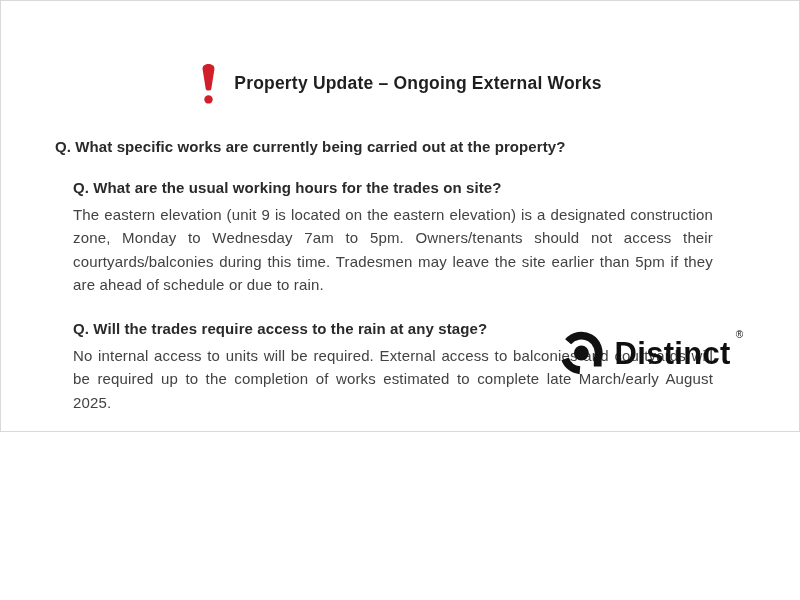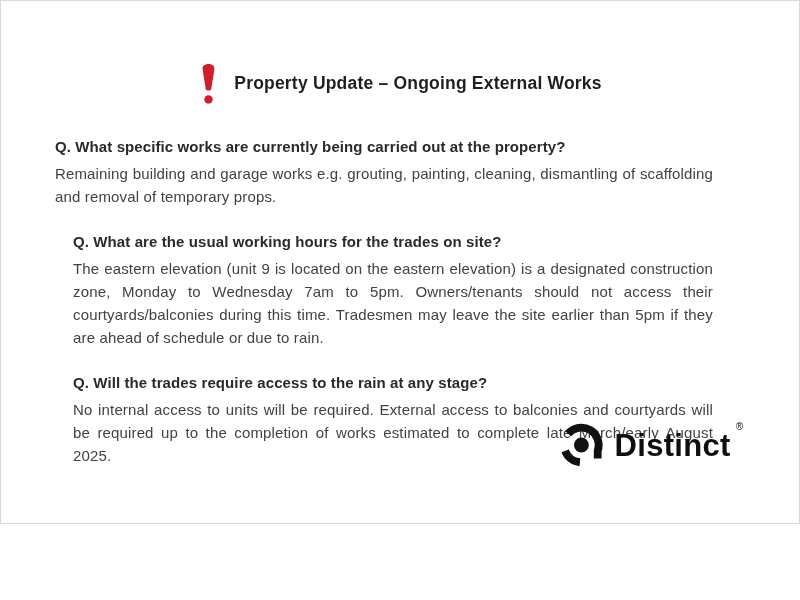--- a/index.html
+++ b/index.html
@@ -2,21 +2,21 @@
 <html><head>
 <meta charset="utf-8">
 <style>
   * { box-sizing: border-box; margin: 0; padding: 0; }
   html, body { background: #ffffff; }
   body { font-family: "Liberation Sans", sans-serif; }
 
   .page {
     position: relative;
     width: 800px;
-    height: 524px;
+    height: 432px;
     background: #ffffff;
     border: 1px solid #d9d9d9;
     overflow: hidden;
   }
 
   .header {
     display: flex;
     justify-content: center;
     align-items: center;
     gap: 15px;
@@ -83,21 +83,20 @@
       <path d="M11 3 C15.2 3 17.7 5.4 17.2 8.7 L13.9 29.2 C13.55 31.4 8.45 31.4 8.1 29.2 L4.8 8.7 C4.3 5.4 6.8 3 11 3 Z" fill="#d01f2a"></path>
       <circle cx="11" cy="40.2" r="4.4" fill="#d01f2a"></circle>
     </svg>
     <h1 class="title">Property Update – Ongoing External Works</h1>
   </header>
 
   <main class="content">
 
     <section class="faq-item">
       <p class="question">Q. What specific works are currently being carried out at the property?</p>
-      <p class="answer">Remaining building and garage works e.g. grouting, painting, cleaning, dismantling of scaffolding and removal of temporary props.</p>
     </section>
 
     <section class="faq-item">
       <p class="question">Q. What are the usual working hours for the trades on site?</p>
       <p class="answer">The eastern elevation (unit 9 is located on the eastern elevation) is a designated construction zone, Monday to Wednesday 7am to 5pm. Owners/tenants should not access their courtyards/balconies during this time. Tradesmen may leave the site earlier than 5pm if they are ahead of schedule or due to rain.</p>
     </section>
 
     <section class="faq-item">
       <p class="question">Q. Will the trades require access to the rain at any stage?</p>
       <p class="answer">No internal access to units will be required. External access to balconies and courtyards will be required up to the completion of works estimated to complete late March/early August 2025.</p>

